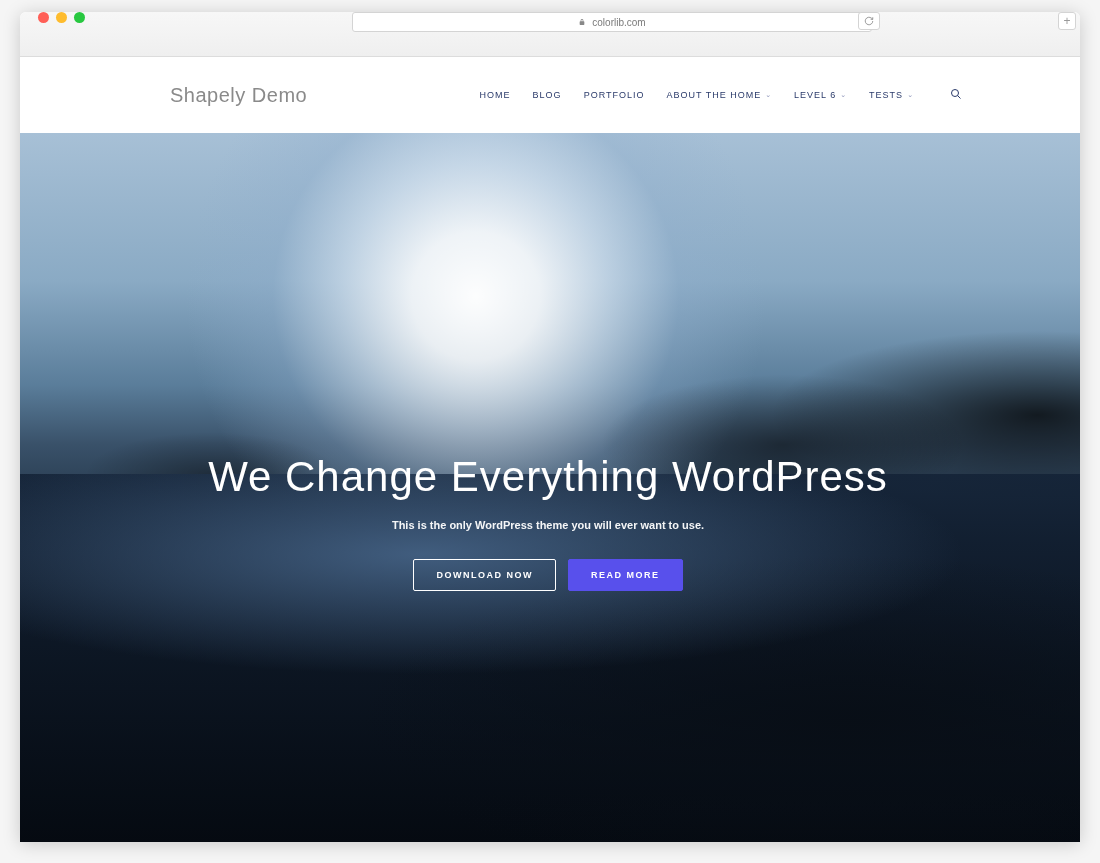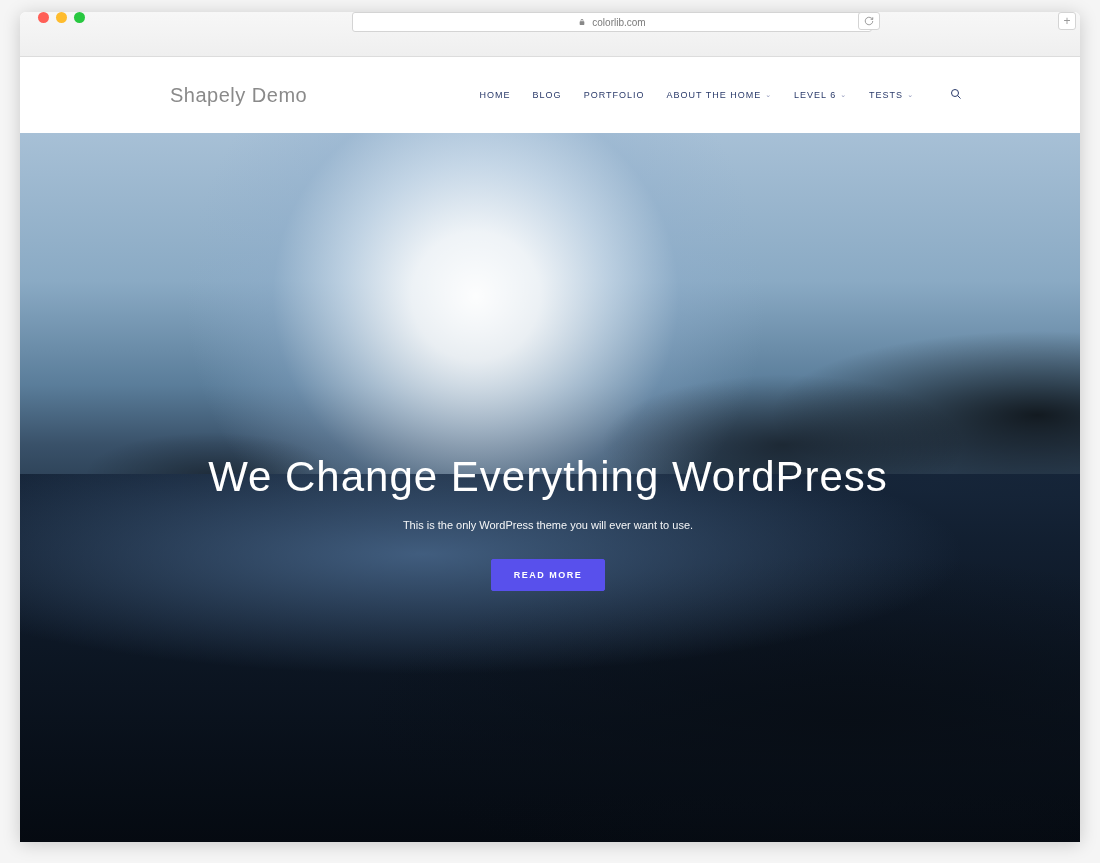--- a/index.html
+++ b/index.html
@@ -125,21 +125,21 @@
       color: #fff;
     }
     .hero-title {
       font-size: 42px;
       font-weight: 300;
       letter-spacing: 1px;
     }
     .hero-sub {
       margin-top: 18px;
       font-size: 11px;
-      font-weight: 400;
+      font-weight: 700;
       opacity: 0.95;
     }
     .hero-cta {
       margin-top: 28px;
       display: flex;
       justify-content: center;
       gap: 12px;
     }
     .btn {
       padding: 10px 22px;
@@ -217,17 +217,18 @@
           </svg>
       </div>
     </nav>
   </div>
 
   <div class="hero">
     <div class="hero-content">
       <h1 class="hero-title">We Change Everything WordPress</h1>
       <p class="hero-sub">This is the only WordPress theme you will ever want to use.</p>
       <div class="hero-cta">
+        <button class="btn btn-outline">DOWNLOAD NOW</button>
         <button class="btn btn-primary">READ MORE</button>
       </div>
     </div>
   </div>
 </div>
 
 </body></html>

